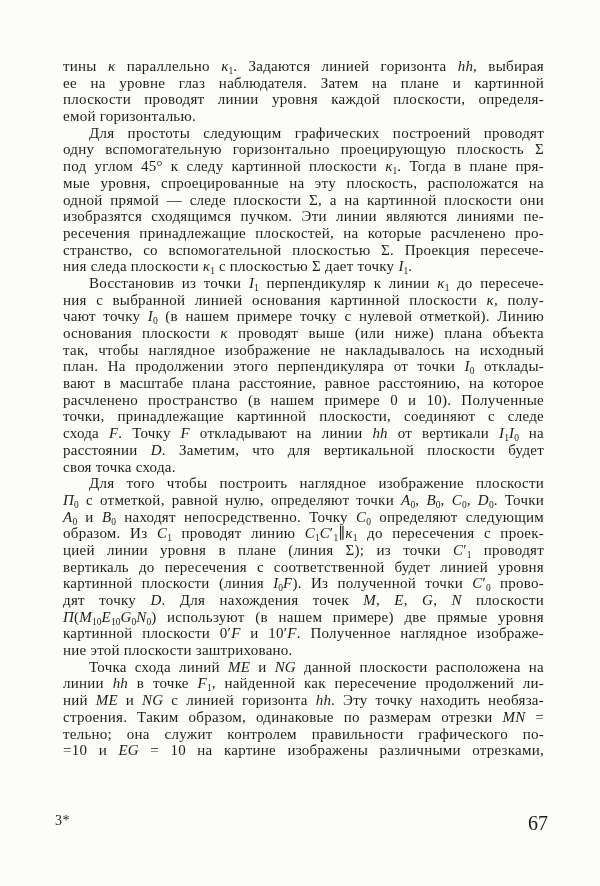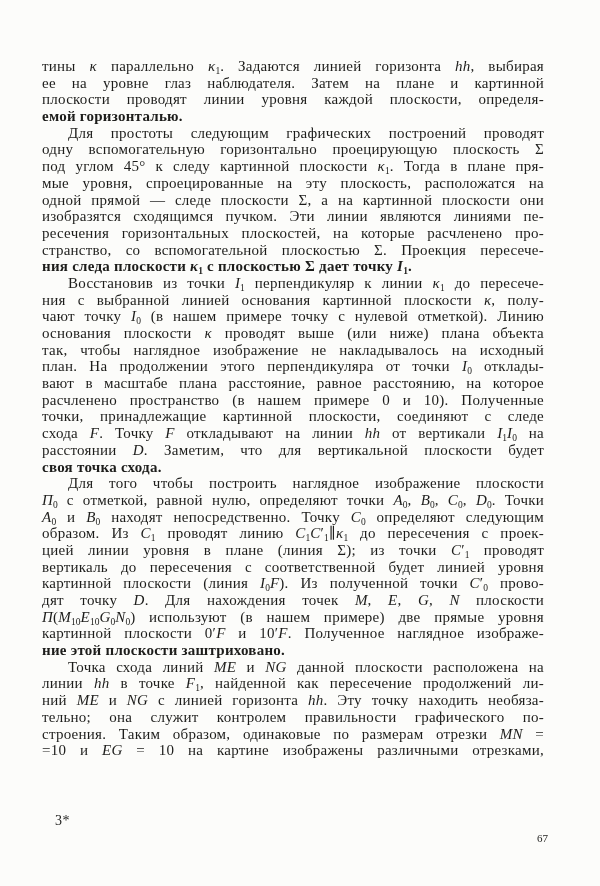--- a/index.html
+++ b/index.html
@@ -28,28 +28,28 @@
   }
   .line {
     font-size: 15px;
     line-height: 16.7px;
     height: 16.7px;
     letter-spacing: 0.25px;
     text-align: justify;
     text-align-last: justify;
     white-space: nowrap; 
     overflow: visible;
+    margin-left: 21px;
   }
   .line.indent {
     padding-left: 26px;
   }
   .line.para-end {
     text-align: left;
     text-align-last: left;
-    font-weight: bold;
   }
   .line i {
     font-style: italic;
     letter-spacing: 0.2px;
   }
   .line sub {
     font-size: 9.5px;
     line-height: 0;
     vertical-align: -2.5px;
     letter-spacing: 0;
@@ -58,42 +58,41 @@
     position: absolute;
     left: 55px;
     top: 813px;
     font-size: 14px;
     letter-spacing: 0.5px;
   }
   .footer-right {
     position: absolute;
     right: 52px;
     top: 812px;
-    font-size: 11px;
+    font-size: 20px;
     font-weight: normal;
-    margin-top: 20px;
   }
 </style>
 </head>
 <body>
 
 <div class="page">
 
   <div class="text-block">
       <div class="line">тины <i>κ</i> параллельно <i>κ</i><sub>1</sub>. Задаются линией горизонта <i>hh</i>, выбирая</div>
       <div class="line">ее на уровне глаз наблюдателя. Затем на плане и картинной</div>
       <div class="line">плоскости проводят линии уровня каждой плоскости, определя-</div>
       <div class="line para-end">емой горизонталью.</div>
       <div class="line indent">Для простоты следующим графических построений проводят</div>
       <div class="line">одну вспомогательную горизонтально проецирующую плоскость Σ</div>
       <div class="line">под углом 45° к следу картинной плоскости <i>κ</i><sub>1</sub>. Тогда в плане пря-</div>
       <div class="line">мые уровня, спроецированные на эту плоскость, расположатся на</div>
       <div class="line">одной прямой — следе плоскости Σ, а на картинной плоскости они</div>
       <div class="line">изобразятся сходящимся пучком. Эти линии являются линиями пе-</div>
-      <div class="line">ресечения горизонтальных плоскостей, на которые расчленено про-</div>
+      <div class="line">ресечения принадлежащие плоскостей, на которые расчленено про-</div>
       <div class="line">странство, со вспомогательной плоскостью Σ. Проекция пересече-</div>
       <div class="line para-end">ния следа плоскости <i>κ</i><sub>1</sub> с плоскостью Σ дает точку <i>I</i><sub>1</sub>.</div>
       <div class="line indent">Восстановив из точки <i>I</i><sub>1</sub> перпендикуляр к линии <i>κ</i><sub>1</sub> до пересече-</div>
       <div class="line">ния с выбранной линией основания картинной плоскости <i>κ</i>, полу-</div>
       <div class="line">чают точку <i>I</i><sub>0</sub> (в нашем примере точку с нулевой отметкой). Линию</div>
       <div class="line">основания плоскости <i>κ</i> проводят выше (или ниже) плана объекта</div>
       <div class="line">так, чтобы наглядное изображение не накладывалось на исходный</div>
       <div class="line">план. На продолжении этого перпендикуляра от точки <i>I</i><sub>0</sub> отклады-</div>
       <div class="line">вают в масштабе плана расстояние, равное расстоянию, на которое</div>
       <div class="line">расчленено пространство (в нашем примере 0 и 10). Полученные</div>
@@ -108,22 +107,22 @@
       <div class="line">цией линии уровня в плане (линия Σ); из точки <i>C</i>′<sub>1</sub> проводят</div>
       <div class="line">вертикаль до пересечения с соответственной будет линией уровня</div>
       <div class="line">картинной плоскости (линия <i>I</i><sub>0</sub><i>F</i>). Из полученной точки <i>C</i>′<sub>0</sub> прово-</div>
       <div class="line">дят точку <i>D</i>. Для нахождения точек <i>M</i>, <i>E</i>, <i>G</i>, <i>N</i> плоскости</div>
       <div class="line"><i>Π</i>(<i>M</i><sub>10</sub><i>E</i><sub>10</sub><i>G</i><sub>0</sub><i>N</i><sub>0</sub>) используют (в нашем примере) две прямые уровня</div>
       <div class="line">картинной плоскости 0′<i>F</i> и 10′<i>F</i>. Полученное наглядное изображе-</div>
       <div class="line para-end">ние этой плоскости заштриховано.</div>
       <div class="line indent">Точка схода линий <i>ME</i> и <i>NG</i> данной плоскости расположена на</div>
       <div class="line">линии <i>hh</i> в точке <i>F</i><sub>1</sub>, найденной как пересечение продолжений ли-</div>
       <div class="line">ний <i>ME</i> и <i>NG</i> с линией горизонта <i>hh</i>. Эту точку находить необяза-</div>
+      <div class="line">строения. Таким образом, одинаковые по размерам отрезки <i>MN</i> =</div>
       <div class="line">тельно; она служит контролем правильности графического по-</div>
-      <div class="line">строения. Таким образом, одинаковые по размерам отрезки <i>MN</i> =</div>
       <div class="line">=10 и <i>EG</i> = 10 на картине изображены различными отрезками,</div>
     </div>
 
   <div class="footer-left">3*</div>
 
   <div class="footer-right">67</div>
 
 </div>
 
 </body></html>

